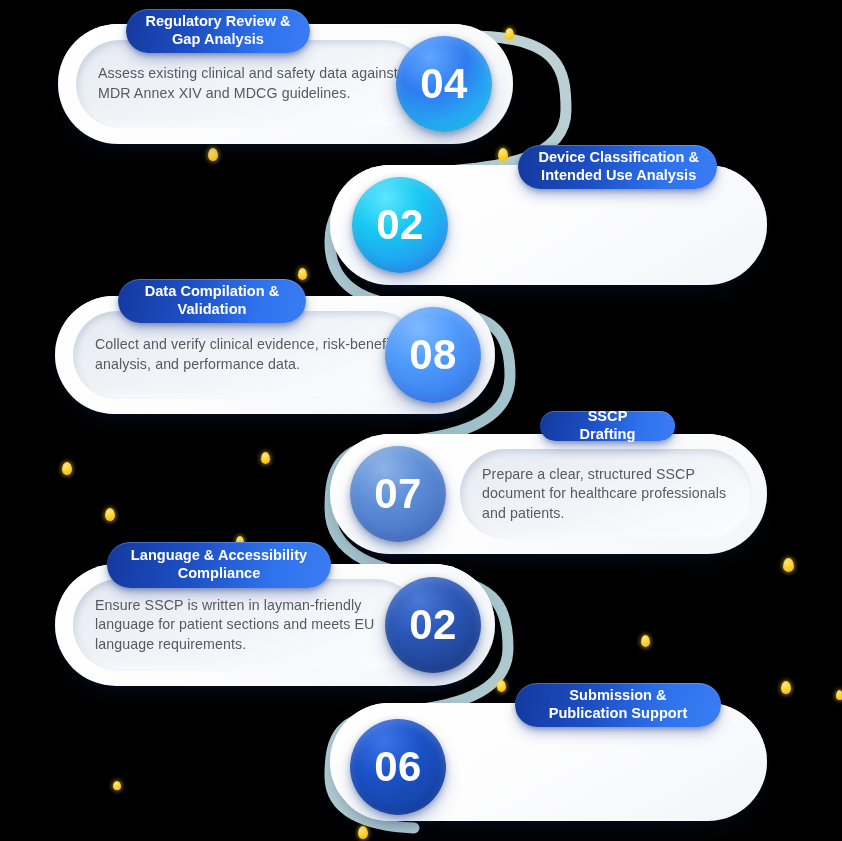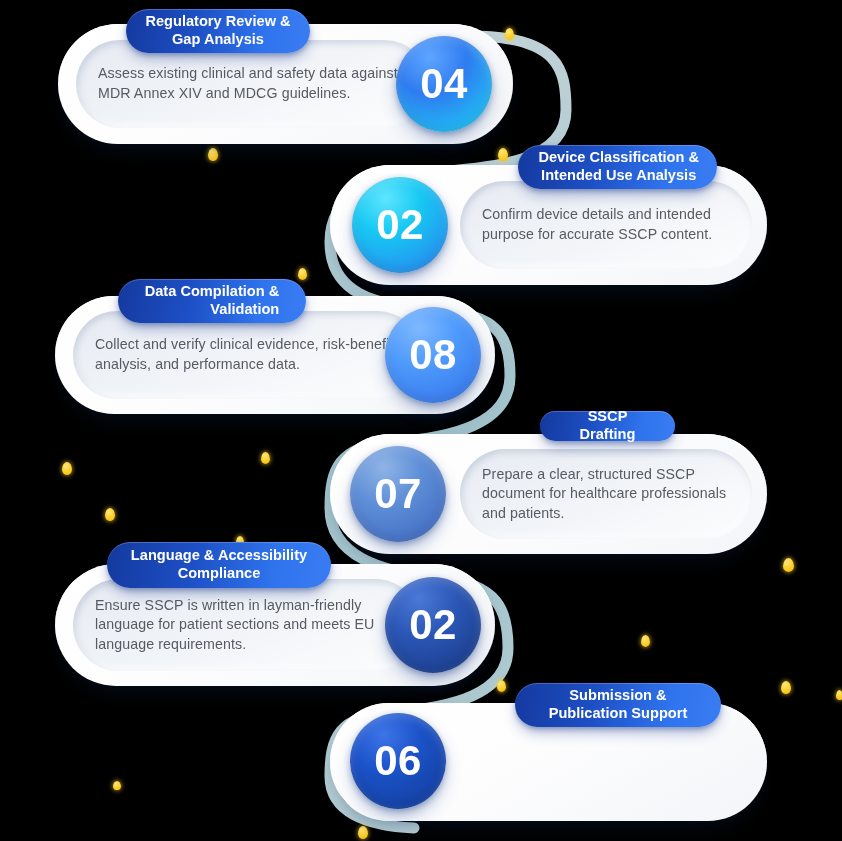--- a/index.html
+++ b/index.html
@@ -142,44 +142,41 @@
       <span>04</span>
     </div>
   </div>
   <div class="badge" style="left:126px; top:9px; width:184px; height:44px;">
     <span>Regulatory Review &amp;
 Gap Analysis</span>
   </div>
 
   <div class="step" style="left:330px; top:165px; width:437px; height:120px;">
     <div class="card-shell"></div>
-    <div class="inner-panel" style="left:130px; top:16px; width:292px; height:88px; padding:0 22px;">
-      <p class="desc">Confirm device details and intended purpose for accurate SSCP content.</p>
-    </div>
     <div class="num-circle" style="left:22px; top:12px;
          background:radial-gradient(circle at 35% 22%, #5ee6ff 0%, #17c8f2 36%, #2b7bf0 100%);">
       <span>02</span>
     </div>
   </div>
   <div class="badge" style="left:518px; top:145px; width:199px; height:44px;justify-content:flex-end;">
     <span>Device Classification &amp;
 Intended Use Analysis</span>
   </div>
 
   <div class="step" style="left:55px; top:296px; width:440px; height:118px;">
     <div class="card-shell"></div>
     <div class="inner-panel" style="left:18px; top:15px; width:348px; height:88px; padding:0 22px;">
       <p class="desc">Collect and verify clinical evidence, risk-benefit analysis, and performance data.</p>
     </div>
     <div class="num-circle" style="left:330px; top:11px;
          background:radial-gradient(circle at 35% 22%, #7fb8ff 0%, #4f9bfb 38%, #2f6fe8 100%);">
       <span>08</span>
     </div>
   </div>
-  <div class="badge" style="left:118px; top:279px; width:188px; height:44px;text-align:right;">
+  <div class="badge" style="left:118px; top:279px; width:188px; height:44px;">
     <span>Data Compilation &amp;
 Validation</span>
   </div>
 
   <div class="step" style="left:330px; top:434px; width:437px; height:120px;">
     <div class="card-shell"></div>
     <div class="inner-panel" style="left:130px; top:15px; width:292px; height:90px; padding:0 22px;">
       <p class="desc">Prepare a clear, structured SSCP document for healthcare professionals and patients.</p>
     </div>
     <div class="num-circle" style="left:20px; top:12px;
@@ -201,21 +198,21 @@
       <span>02</span>
     </div>
   </div>
   <div class="badge" style="left:107px; top:542px; width:224px; height:46px;">
     <span>Language &amp; Accessibility
 Compliance</span>
   </div>
 
   <div class="step" style="left:330px; top:703px; width:437px; height:118px;">
     <div class="card-shell"></div>
-    <div class="num-circle" style="left:20px; top:10px;
+    <div class="num-circle" style="left:20px; top:16px;
          background:radial-gradient(circle at 35% 22%, #3d74e8 0%, #1b52c8 38%, #123a93 100%);">
       <span>06</span>
     </div>
   </div>
   <div class="badge" style="left:515px; top:683px; width:206px; height:44px;">
     <span>Submission &amp;
 Publication Support</span>
   </div>
 
   <div id="sparkle-layer">

